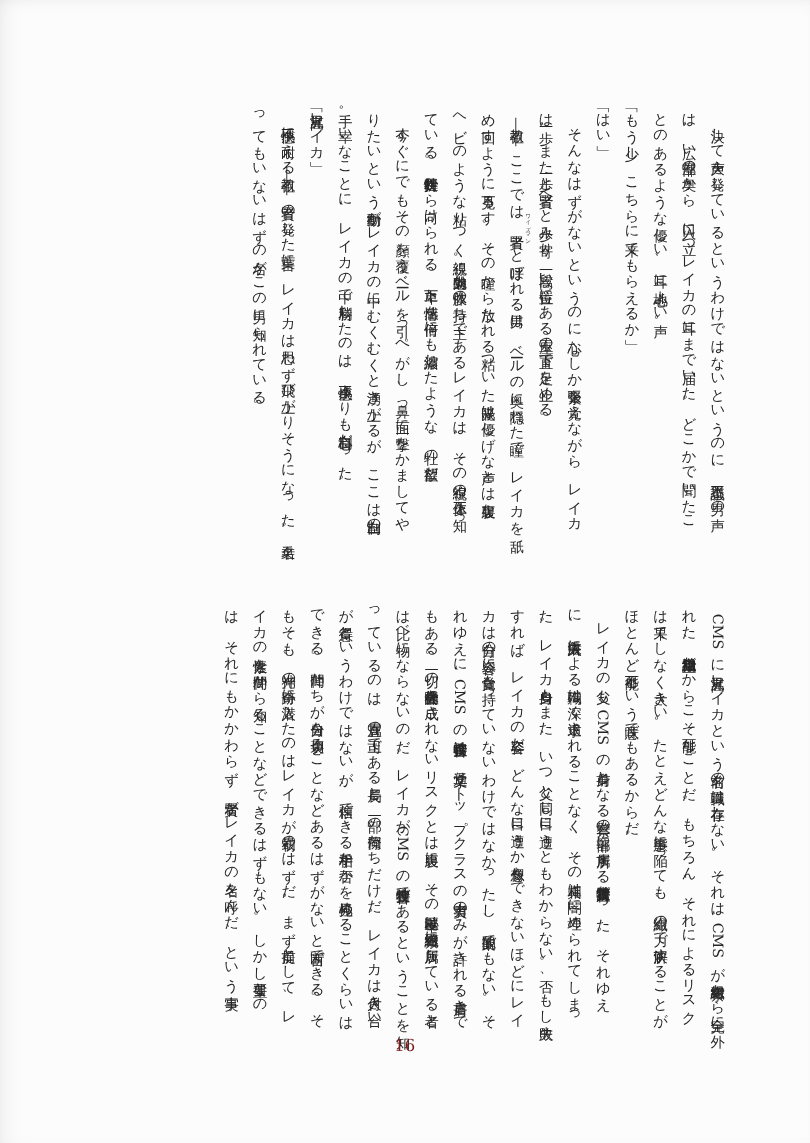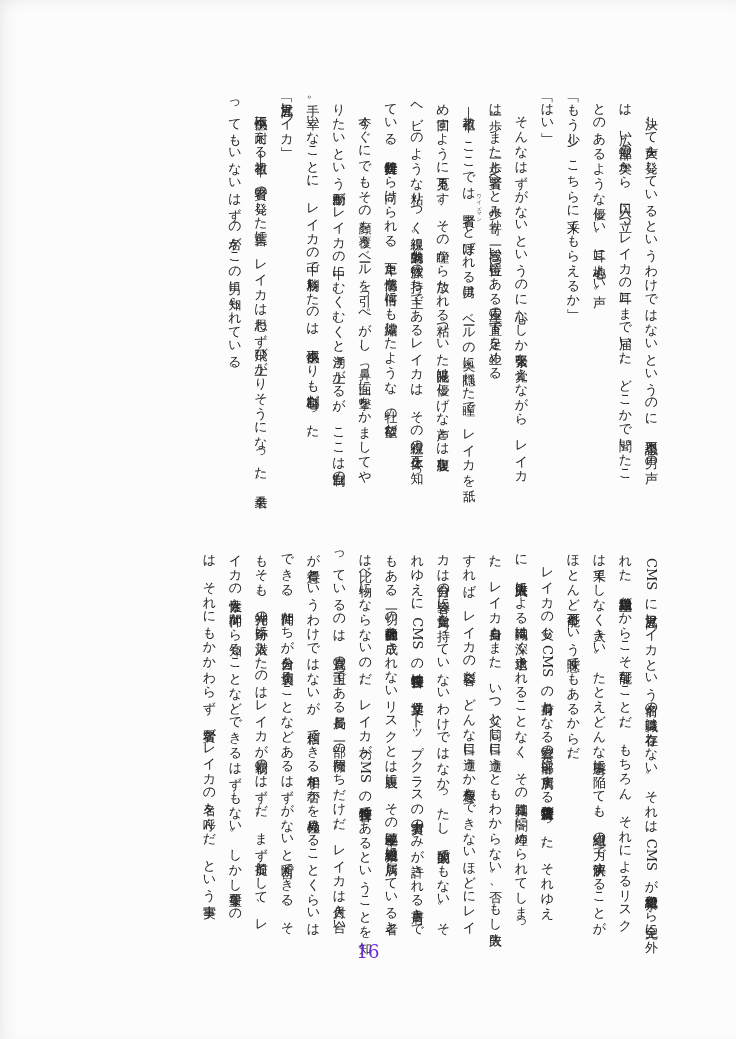--- a/index.html
+++ b/index.html
@@ -49,22 +49,22 @@
     letter-spacing: 0;
     color: #3a3a3a;
   }
   .page-number {
     position: absolute;
     top: 941px;
     left: 0;
     width: 736px;
     text-align: center;
     font-family: "DejaVu Serif", "Liberation Serif", serif;
-    font-size: 18px;
-    color: #6d28d9;
+    font-size: 15px;
+    color: #7f1d1d;
   }
 </style>
 </head>
 <body>
 
 <div class="page">
   <div class="text-block block-upper">
       <p class="para narrative">決して大声を発しているというわけではないというのに、不思議と男の声は、広い部屋の奥から、入口に立つレイカの耳にまで届いた。どこかで聞いたことのあるような優しい、耳に心地よい声。</p>
       <p class="para dialogue">「もう少し、こちらに来てもらえるか」</p>
       <p class="para dialogue">「はい」</p>

